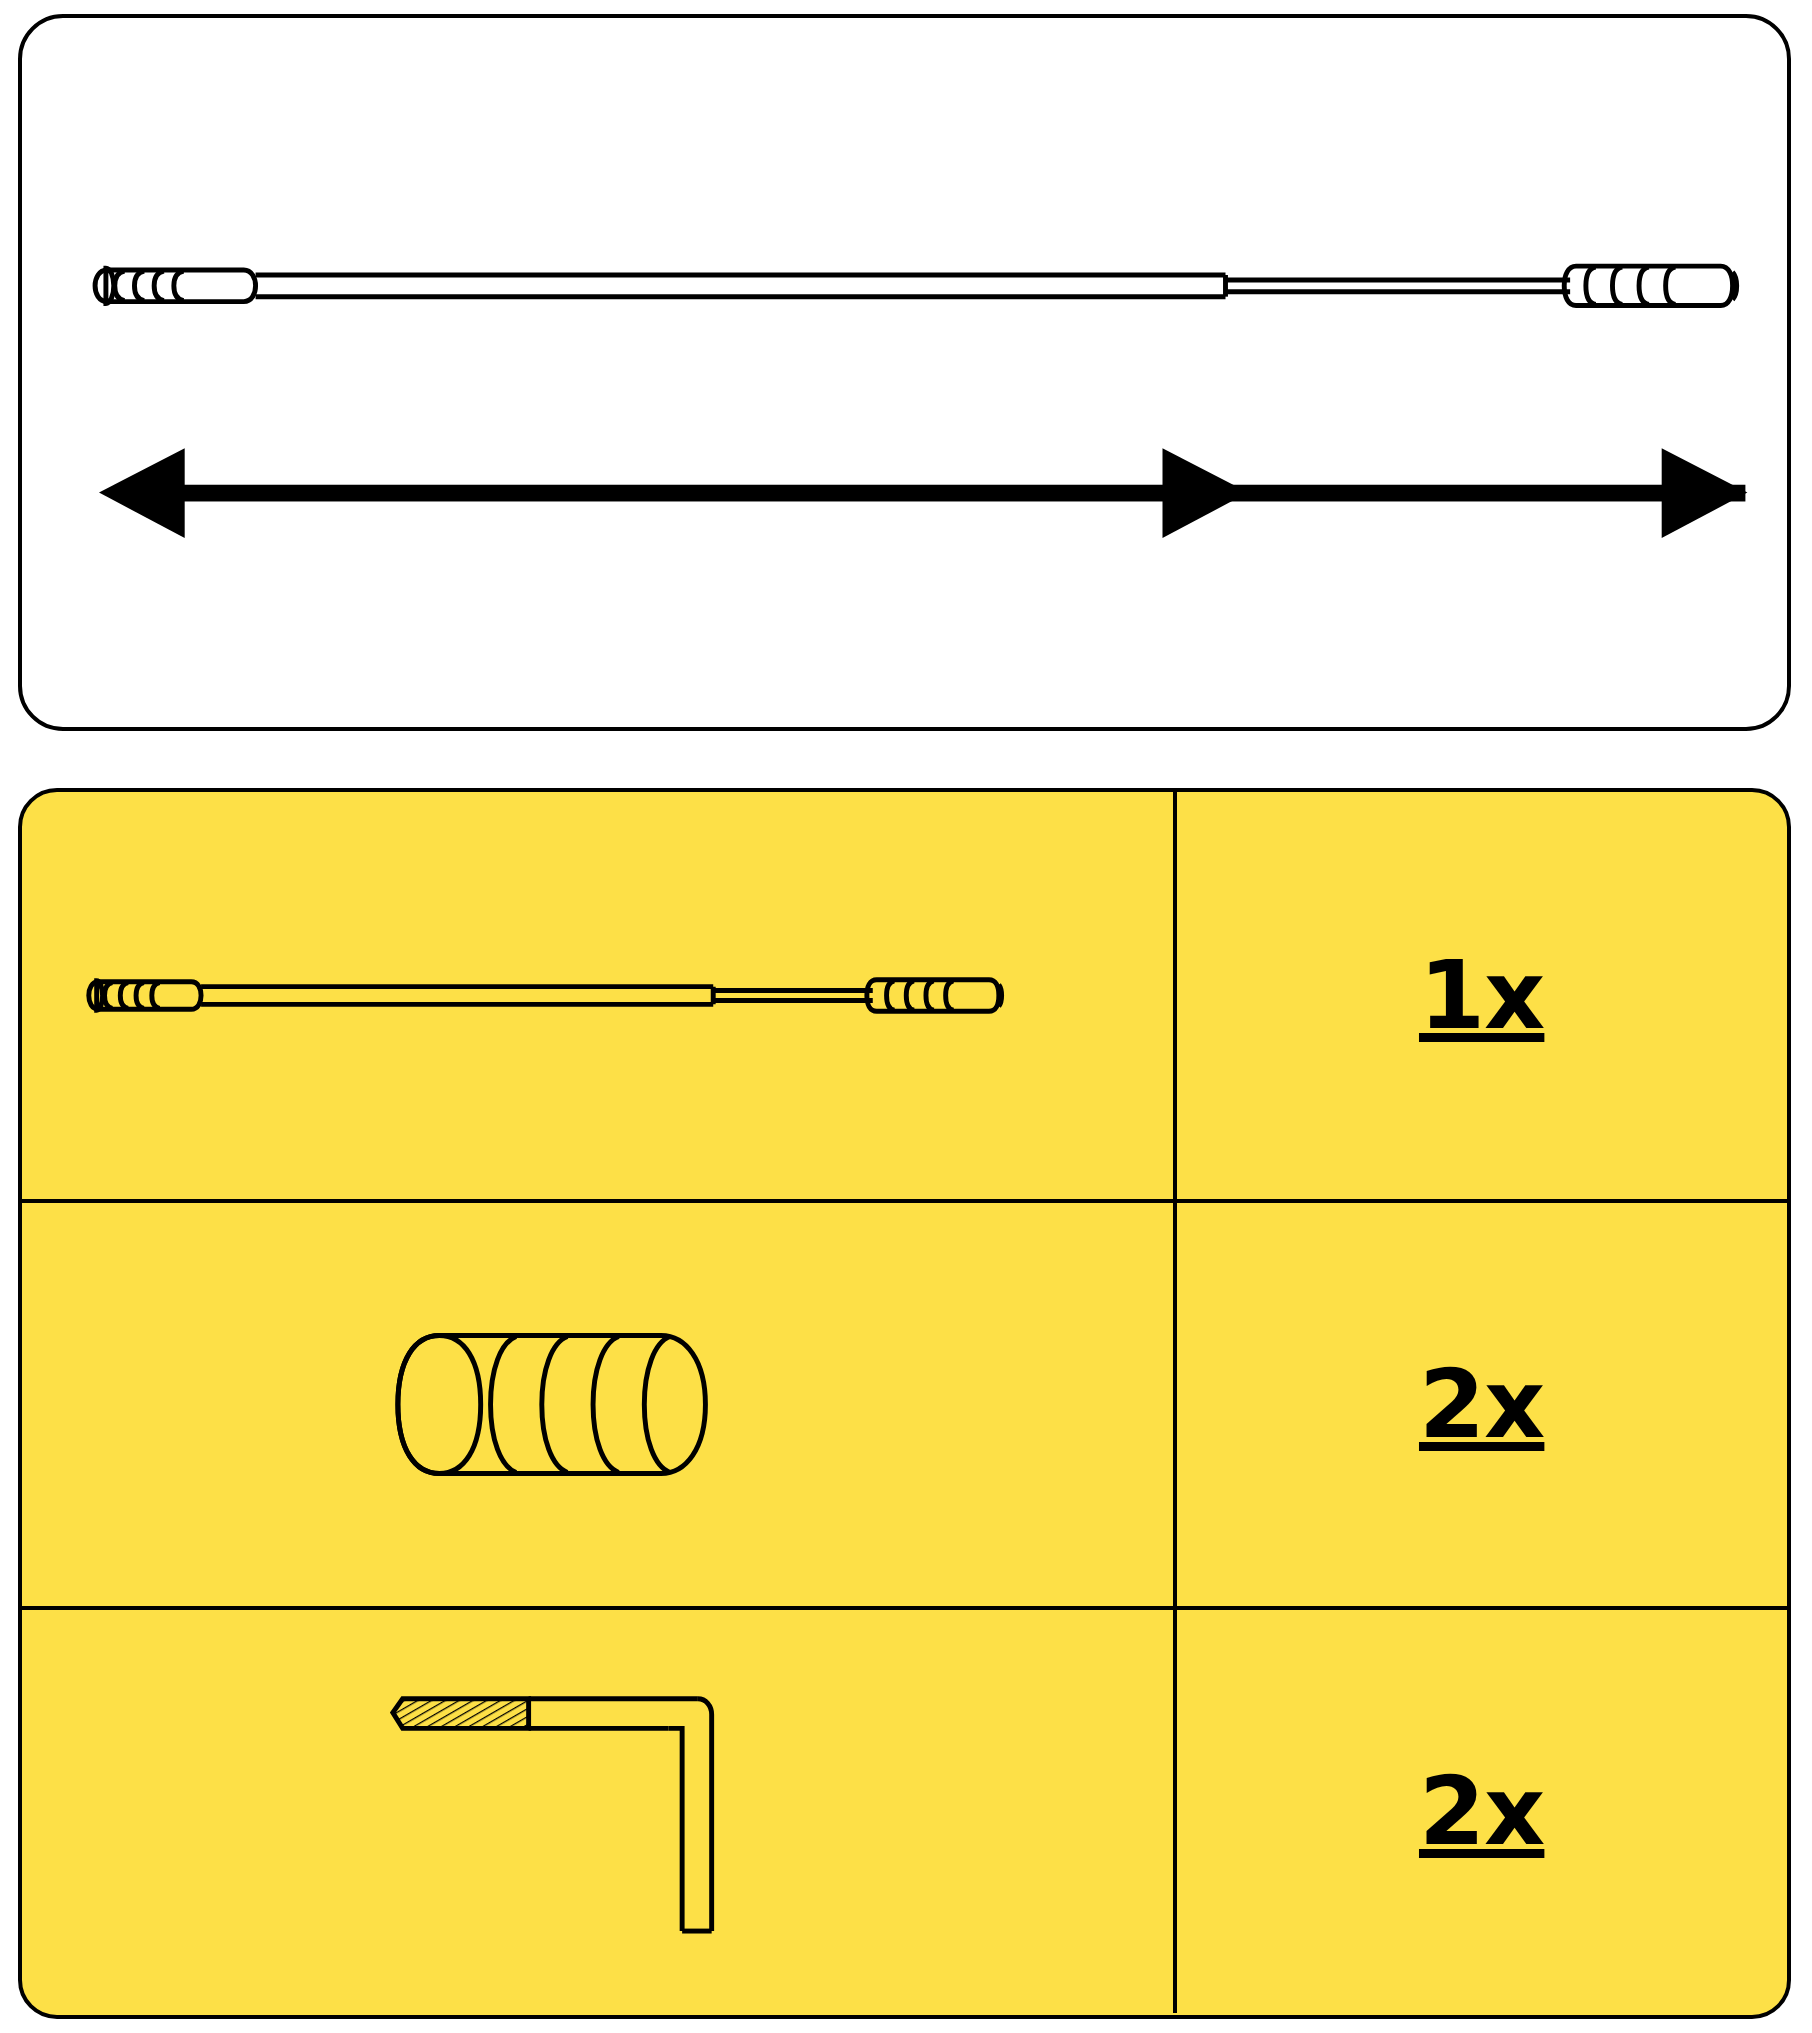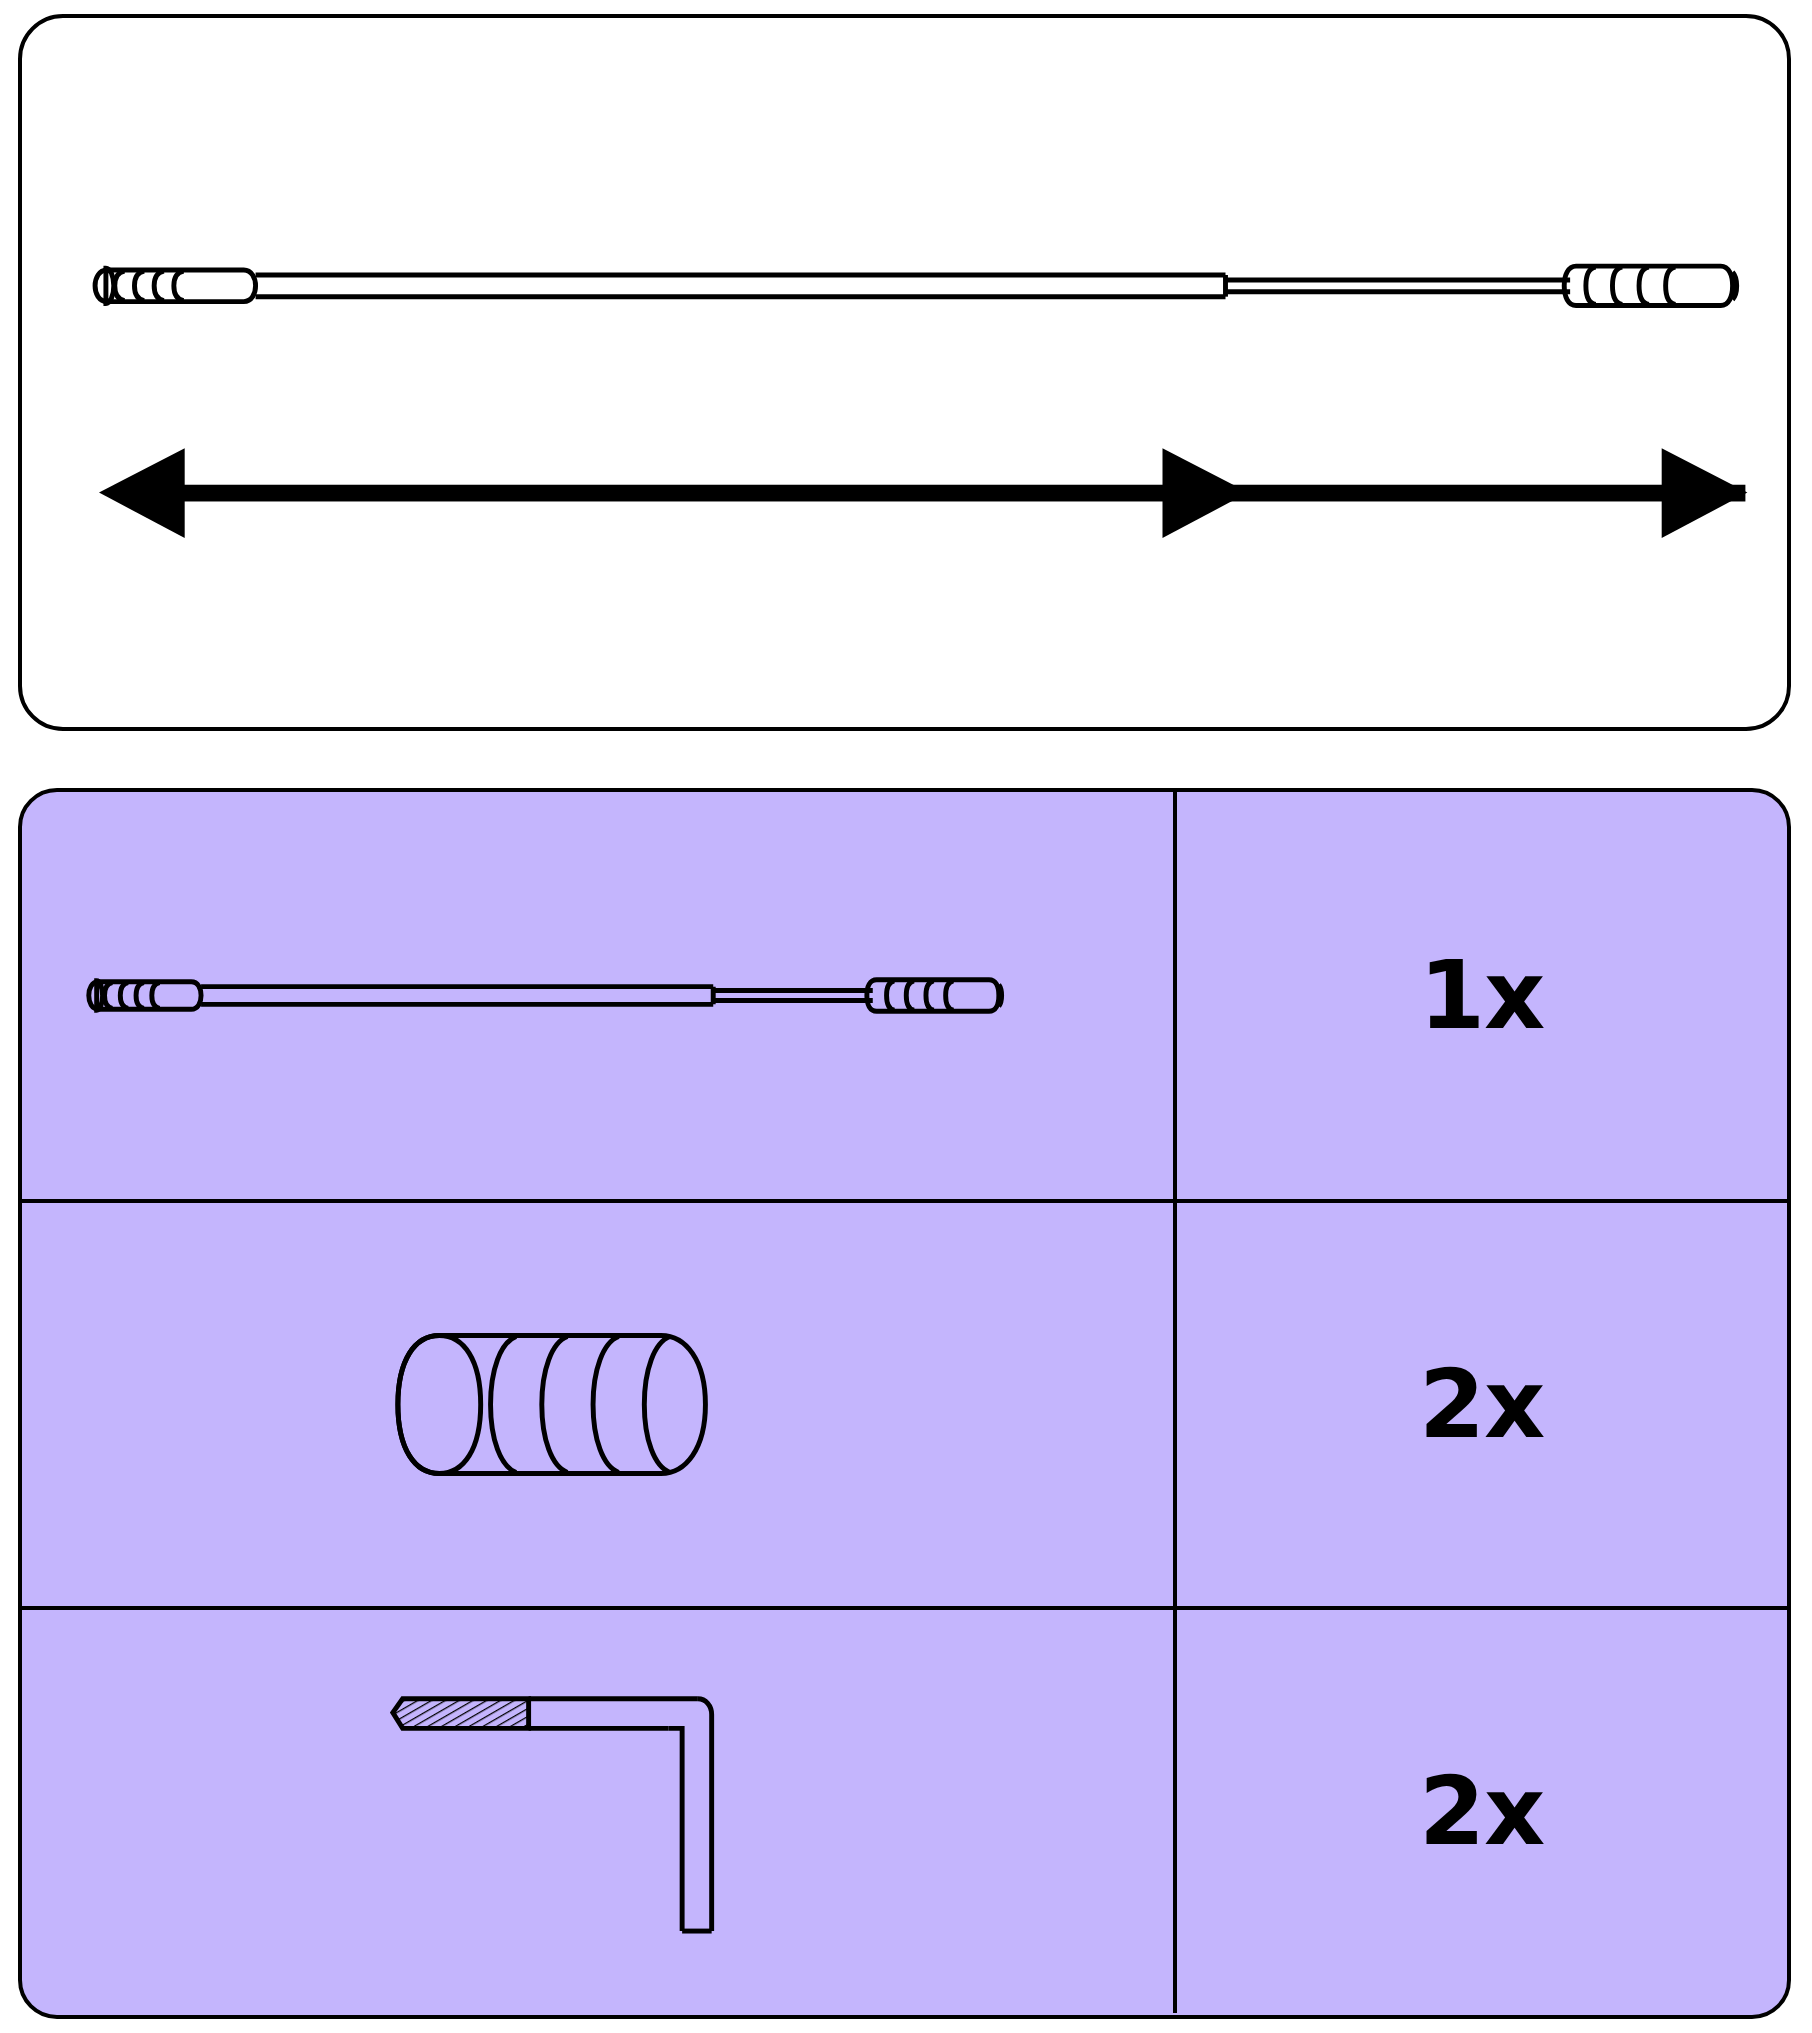--- a/index.html
+++ b/index.html
@@ -35,22 +35,23 @@
 
   
   .panel-bottom {
     position: relative;
     box-sizing: border-box;
     width: 1773px;
     height: 1231px;
     margin-top: 57px;
     border: 4.9px solid #000;
     border-radius: 39px;
-    background: #c4b5fd;
+    background: #fde047;
     overflow: hidden;
+    text-decoration: underline;
   }
   .bom-row {
     position: relative;
     box-sizing: border-box;
     display: flex;
     height: 407px;
     width: 100%;
   }
   .bom-row + .bom-row {
     border-top: 4.9px solid #000;

